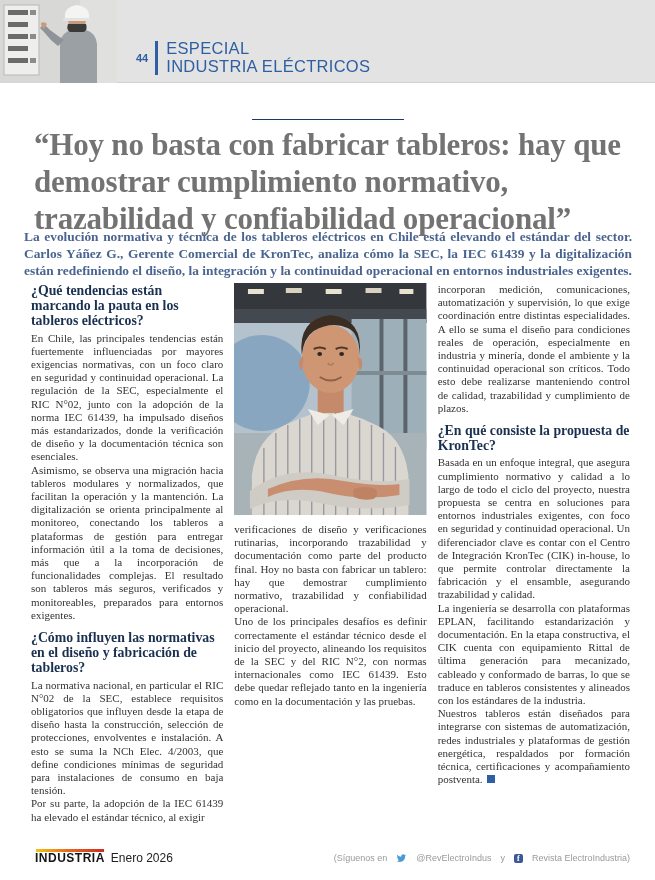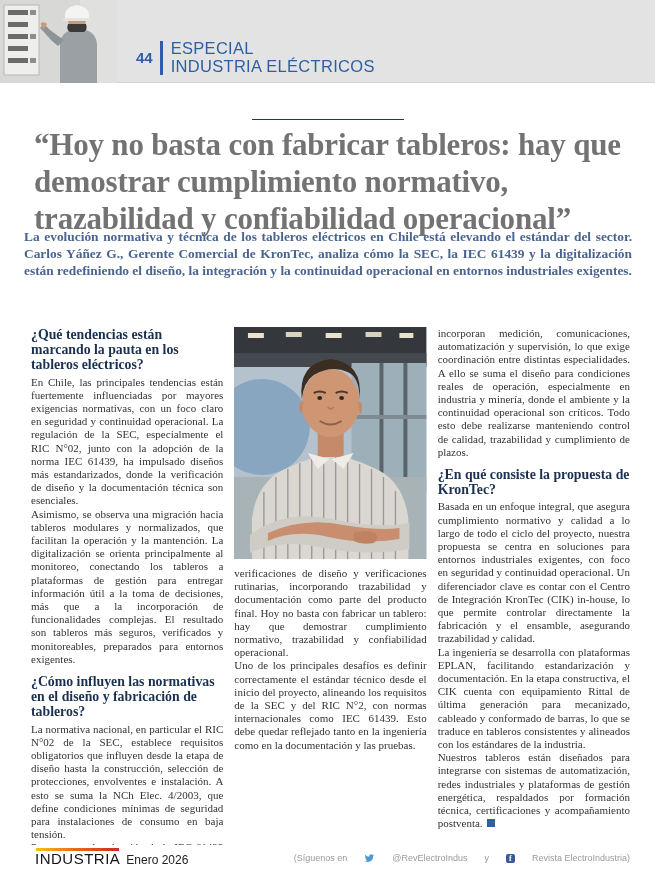--- a/index.html
+++ b/index.html
@@ -4,55 +4,55 @@
 <style>
   * { box-sizing: border-box; margin: 0; padding: 0; }
   html,body { background:#ffffff; }
   body { width:655px; height:880px; font-family:"Liberation Serif", serif; }
   .page { position:relative; width:655px; height:880px; background:#fff; overflow:hidden; }
 
   
   .banner { position:absolute; top:0; left:0; width:655px; height:83px; background:#e3e3e3; border-bottom:1px solid #d2d2d2; }
   .banner-photo { position:absolute; top:0; left:0; width:117px; height:83px; display:block; }
   .header-block { position:absolute; left:136px; top:40px; display:flex; align-items:center; }
-  .page-num { font-family:"Liberation Sans", sans-serif; font-size:15px; font-weight:bold; color:#2e5fa3; margin-right:7px; }
+  .page-num { font-family:"Liberation Sans", sans-serif; font-size:11px; font-weight:bold; color:#2e5fa3; margin-right:7px; }
   .vbar { width:3px; height:34px; background:#2e5fa3; margin-right:8px; }
   .section-title { font-family:"Liberation Sans", sans-serif; color:#2e5fa3; font-size:16.5px; line-height:1.07; letter-spacing:.3px; font-stretch:condensed; }
 
   
   .byline { position:absolute; top:91px; left:0; width:100%; text-align:center; font-size:17px; color:#1c3a66; }
   .byline-rule { position:absolute; top:119px; left:50%; transform:translateX(-50%); width:152px; border-top:1.5px solid #1c3a66; }
 
   
   .headline { position:absolute; top:126px; left:34px; right:34px; text-align:left;
               font-size:31px; font-weight:bold; color:#737373; line-height:1.2; letter-spacing:-.2px; }
 
   
   .lead { position:absolute; top:229px; left:24px; right:23px; text-align:justify;
           font-size:13.4px; font-weight:bold; color:#4a6490; line-height:1.26; }
 
   
   .columns { position:absolute; top:283px; left:31px; right:25px; height:562px;
              display:flex; gap:11px; overflow:hidden; }
-  .col { flex:1 1 0; overflow:hidden;margin-top:44px; }
+  .col { flex:1 1 0; overflow:hidden; }
   .q { font-size:13.8px; font-weight:bold; color:#1a3050; line-height:1.1; margin:8px 0 3px; }
   .q.first { margin-top:0; }
   .col p { font-size:11px; line-height:13.2px; text-align:justify; color:#333333; }
   .portrait { width:100%; height:232px; display:block; margin-bottom:8px; }
   .endmark { display:inline-block; width:8px; height:8px; background:#2e5fa3; margin-left:4px; vertical-align:baseline; }
 
   
   .footer { position:absolute; left:35px; right:25px; top:845px; height:26px;
             display:flex; justify-content:space-between; align-items:center; }
   .logo-wrap { display:flex; align-items:baseline; gap:6px; }
-  .logo { position:relative; font-family:"Liberation Sans", sans-serif; font-weight:normal; font-size:15px; letter-spacing:.5px; color:#151515; }
+  .logo { position:relative; font-family:"Liberation Sans", sans-serif; font-weight:bold; font-size:12px; letter-spacing:.5px; color:#151515; }
   .logo .stripe { position:absolute; top:-2px; left:1px; right:1px; height:3px;
                   background:linear-gradient(90deg,#f2c511,#e8641f,#cf2c21); }
   .issue { font-family:"Liberation Sans", sans-serif; font-size:12px; color:#222; }
-  .social { font-family:"Liberation Sans", sans-serif; font-size:9px; color:#9a9a9a; display:flex; align-items:center; gap:17px; white-space:nowrap; }
+  .social { font-family:"Liberation Sans", sans-serif; font-size:9px; color:#9a9a9a; display:flex; align-items:center; gap:9px; white-space:nowrap; }
   .social .handle { color:#9a9a9a; text-decoration:none; }
   .fb-icon { width:9px; height:9px; background:#3b5998; border-radius:2px; color:#fff;
              font-family:"Liberation Serif", serif; font-weight:bold; font-size:8px; line-height:9px; text-align:center; }
   .tw-icon { width:11px; height:10px; }
 </style>
 </head>
 <body>
 
 <div class="page">
 

